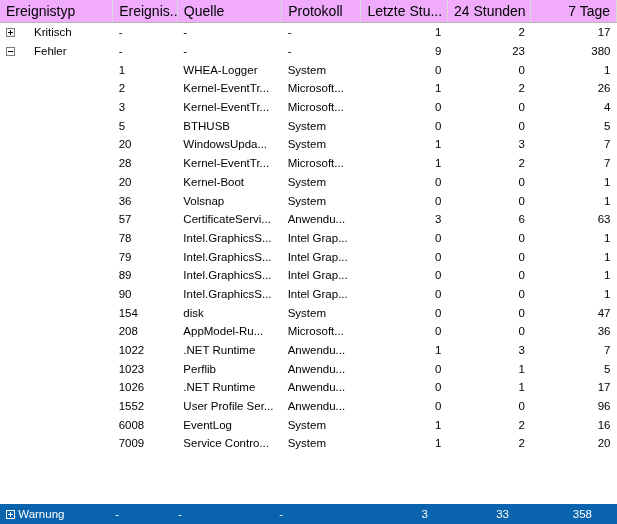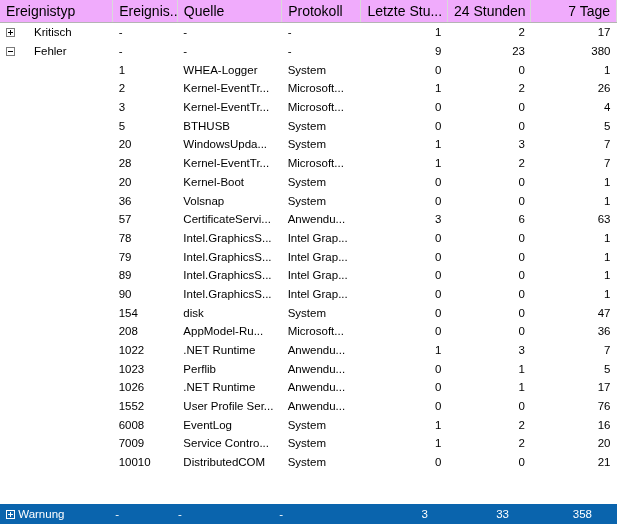--- a/index.html
+++ b/index.html
@@ -383,21 +383,21 @@
         <td class="num">17</td>
       </tr>
 
       <tr>
         <td class="typecol"></td>
         <td>1552</td>
         <td>User Profile Ser...</td>
         <td>Anwendu...</td>
         <td class="num">0</td>
         <td class="num">0</td>
-        <td class="num">76</td>
+        <td class="num">96</td>
       </tr>
 
       <tr>
         <td class="typecol"></td>
         <td>6008</td>
         <td>EventLog</td>
         <td>System</td>
         <td class="num">1</td>
         <td class="num">2</td>
         <td class="num">16</td>
@@ -406,29 +406,20 @@
       <tr>
         <td class="typecol"></td>
         <td>7009</td>
         <td>Service Contro...</td>
         <td>System</td>
         <td class="num">1</td>
         <td class="num">2</td>
         <td class="num">20</td>
       </tr>
 
-      <tr>
-        <td class="typecol"></td>
-        <td>10010</td>
-        <td>DistributedCOM</td>
-        <td>System</td>
-        <td class="num">0</td>
-        <td class="num">0</td>
-        <td class="num">21</td>
-      </tr>
 
     </tbody>
   </table>
 
   <div class="footer-bar">
     <table>
       <colgroup>
         <col class="c0">
           <col class="c1">
           <col class="c2">

